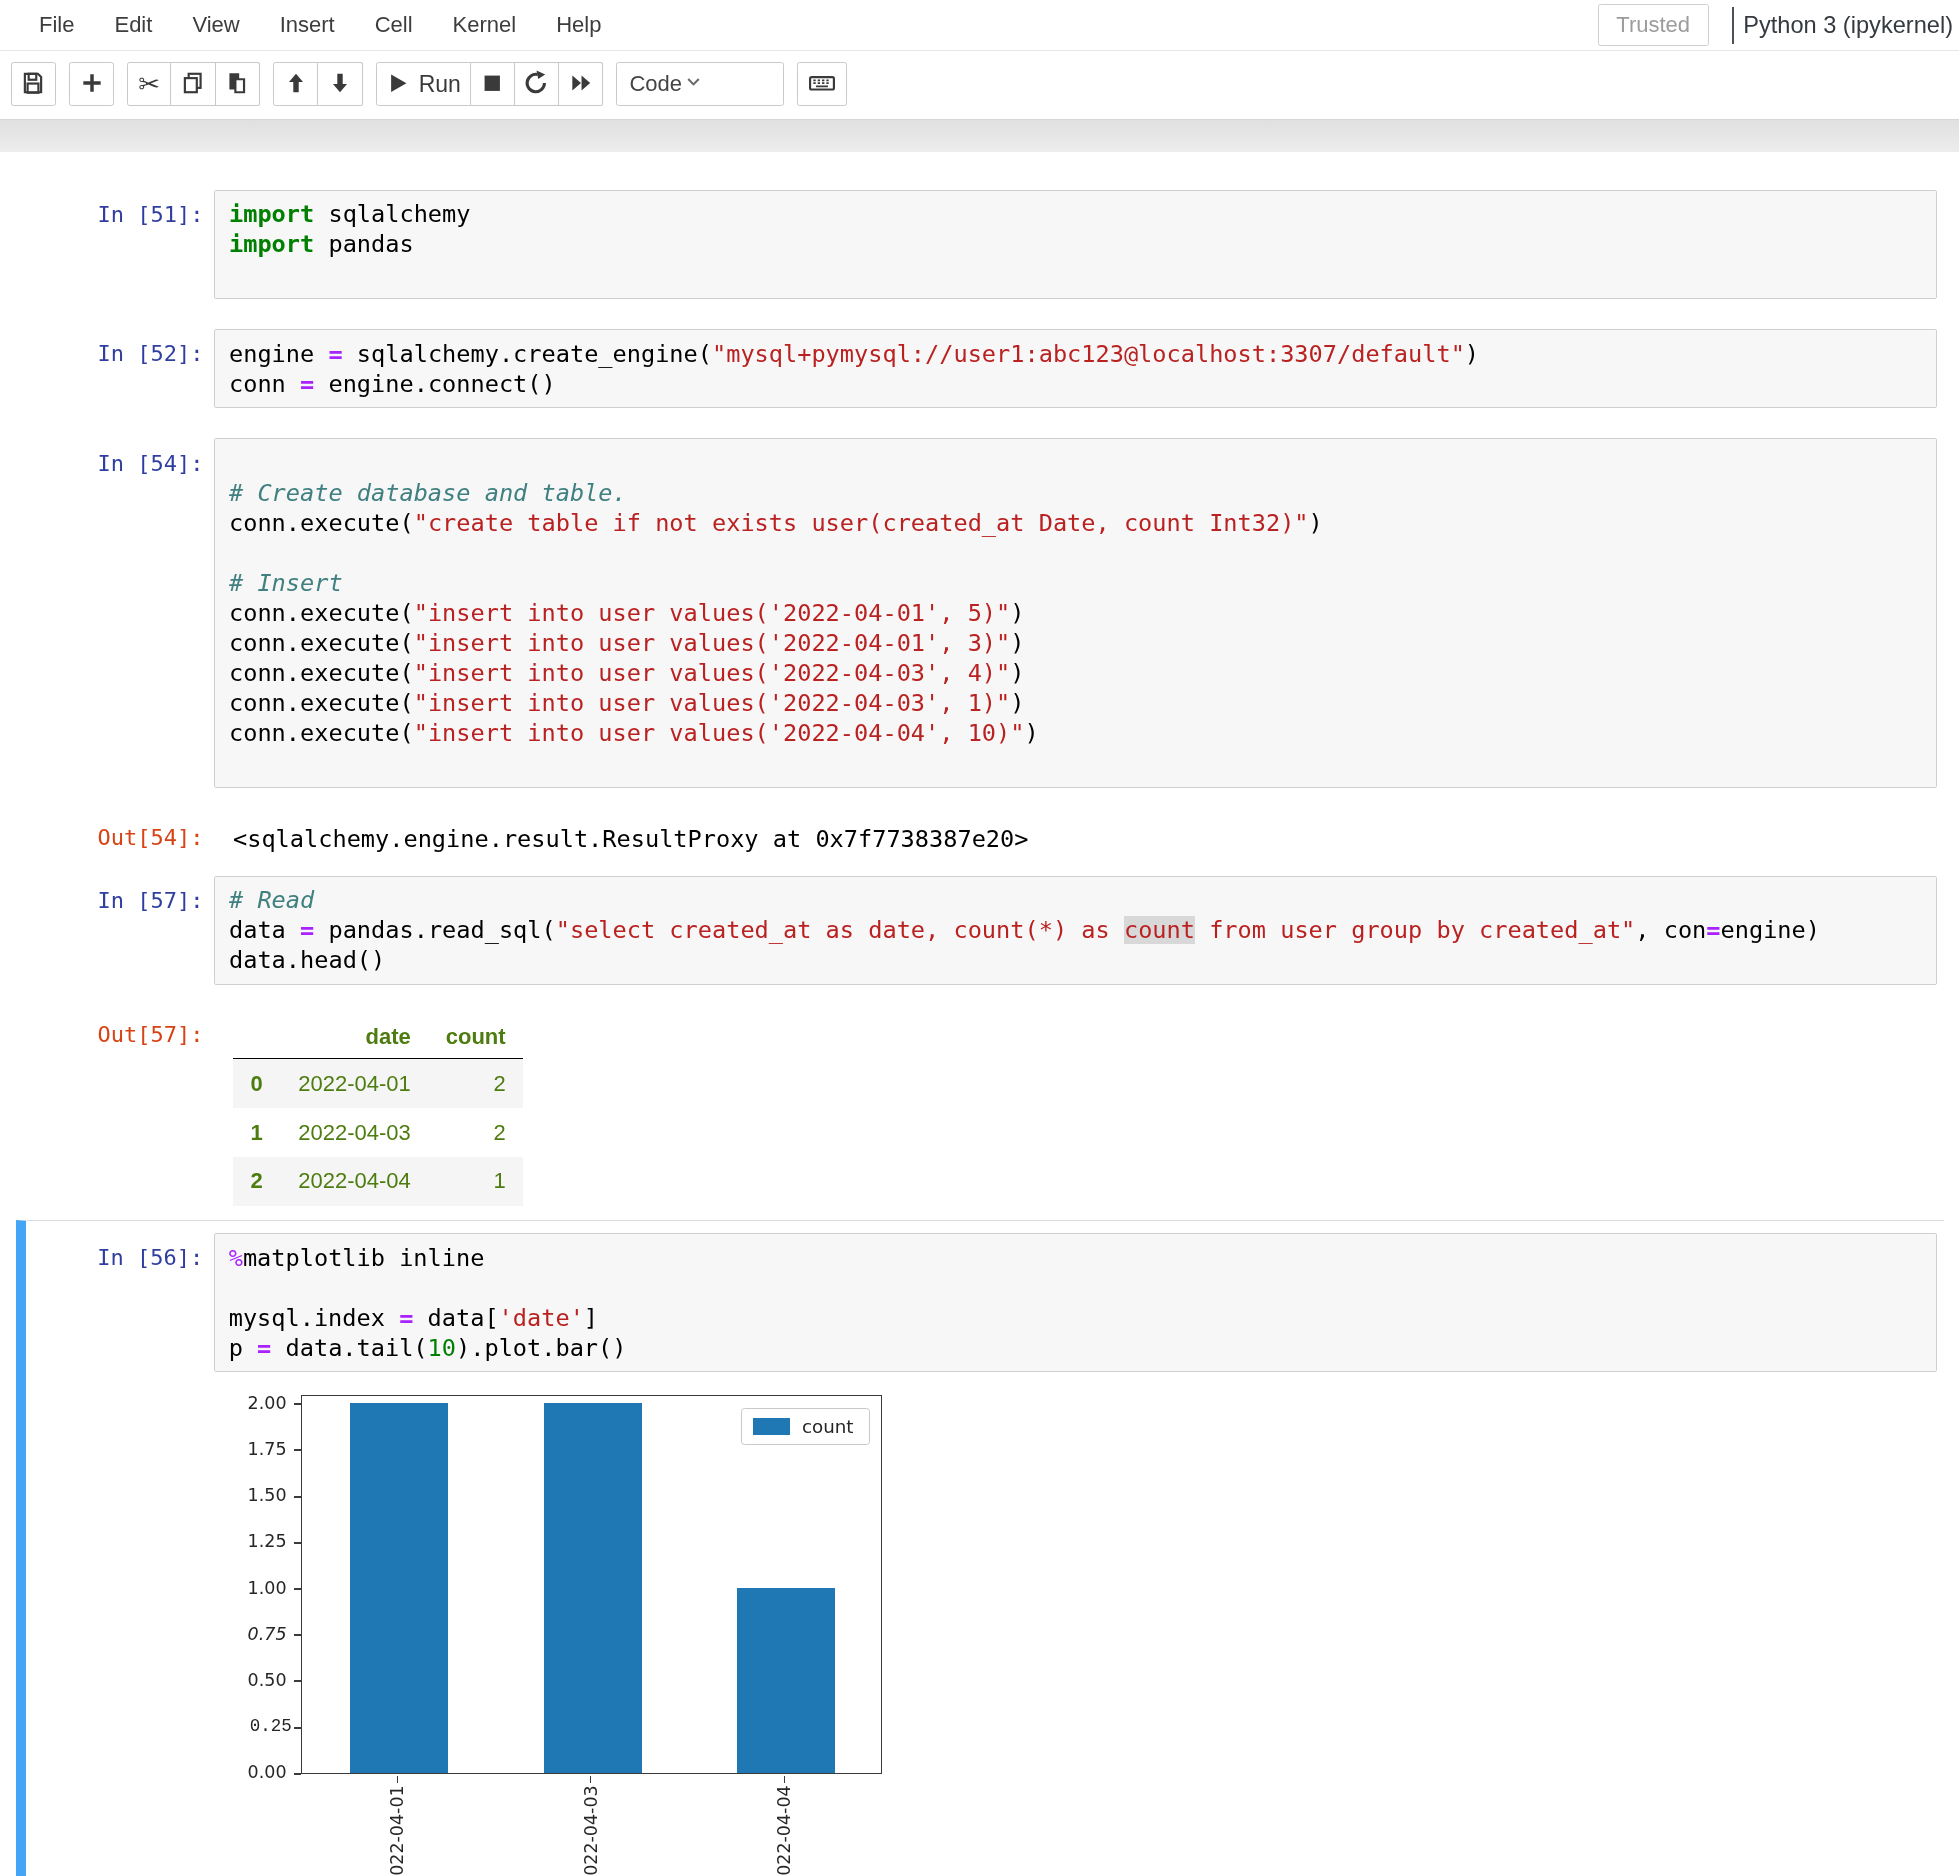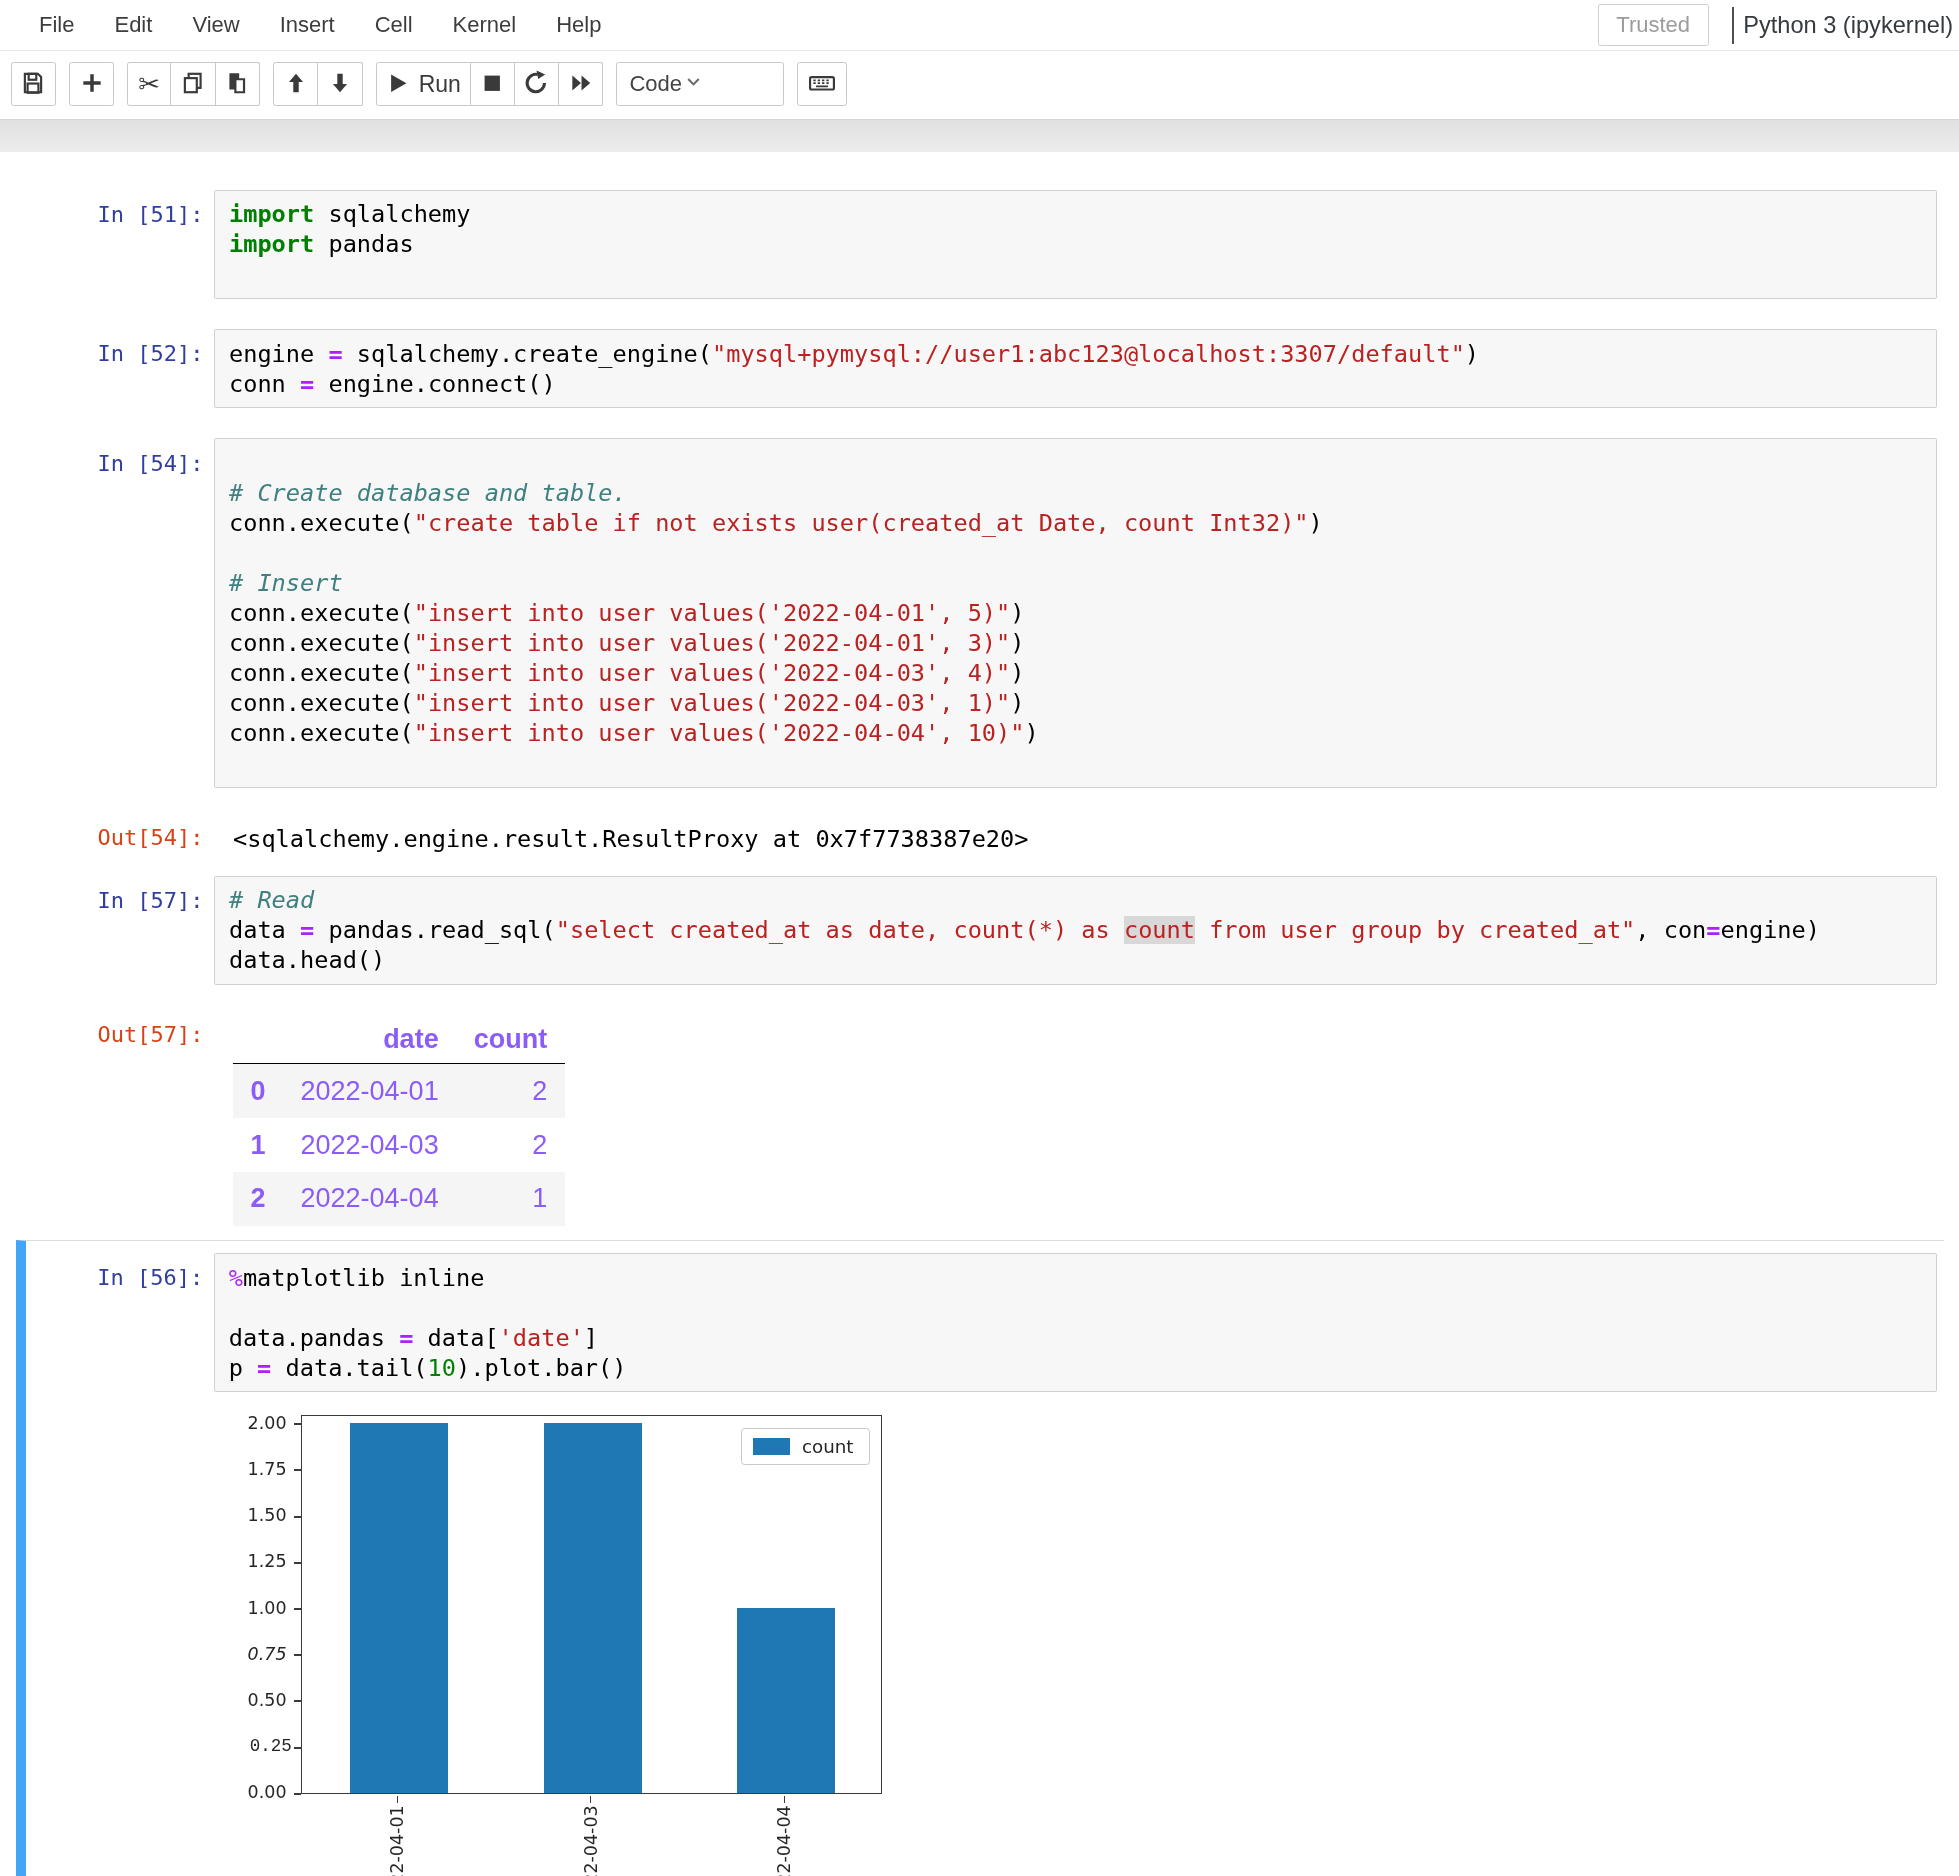--- a/index.html
+++ b/index.html
@@ -56,21 +56,21 @@
   .tk-magic{ color: #aa22ff; }
 
   .out-row { display: flex; margin: 7px 23px 23px 0; }
   .out-row.table-out { margin: 10.5px 23px 14px 0; }
   .out-text { font-family: "DejaVu Sans Mono", monospace; font-size: 23.6px;
               padding: 7px 0 0 19px; white-space: pre; color: #000; }
 
   
   .df-wrap { padding-left: 19px; }
   table.dataframe { border-collapse: collapse; font-family: "Liberation Sans", sans-serif;
-                    font-size: 27px; color: #8b5cf6; }
+                    font-size: 22px; color: #4d7c0f; }
   table.dataframe thead th { border-bottom: 1.7px solid #000; font-weight: bold;
                              text-align: right; padding: 8.7px 17.5px; }
   table.dataframe tbody th { font-weight: bold; text-align: left; padding: 11.4px 17.5px; }
   table.dataframe tbody td { text-align: right; padding: 11.4px 17.5px; }
   table.dataframe tbody tr:nth-child(odd) { background: #f5f5f5; }
   table.dataframe td.date-col { min-width: 148px; }
 
   
   .selected-cell { margin: 0 15.7px; border-left: 10.5px solid #42a5f5; border-top: 0.9px solid #dcdcdc;
                    padding-top: 12.2px; min-height: 673px; }
@@ -283,21 +283,21 @@
             </tbody>
           </table>
         </div>
       </div>
       <div class="selected-cell">
         <div class="cell-row">
           <div class="prompt">In [56]:</div>
           <div class="input-area">
             <div class="code-line"><span class="tk-magic">%</span><span class="tk-p">matplotlib inline</span></div>
             <div class="code-line">&nbsp;</div>
-            <div class="code-line"><span class="tk-p">data.pandas </span><span class="tk-op">=</span><span class="tk-p"> data[</span><span class="tk-str">'date'</span><span class="tk-p">]</span></div>
+            <div class="code-line"><span class="tk-p">mysql.index </span><span class="tk-op">=</span><span class="tk-p"> data[</span><span class="tk-str">'date'</span><span class="tk-p">]</span></div>
             <div class="code-line"><span class="tk-p">p </span><span class="tk-op">=</span><span class="tk-p"> data.tail(</span><span class="tk-num">10</span><span class="tk-p">).plot.bar()</span></div>
           </div>
         </div>
         <div class="chart-row">
           <div class="figure">
             <div class="plot-box" style="left: 92px; top: 8.7px; width: 581px; height: 379px;">
               <div class="bar" style="left: 48px; width: 98px; height: 370px; background: rgb(31, 119, 180);"></div>
               <div class="bar" style="left: 242px; width: 98px; height: 370px; background: rgb(31, 119, 180);"></div>
               <div class="bar" style="left: 435px; width: 98px; height: 185px; background: rgb(31, 119, 180);"></div>
               <div class="legend" style="top: 12.2px; right: 10.5px;">

